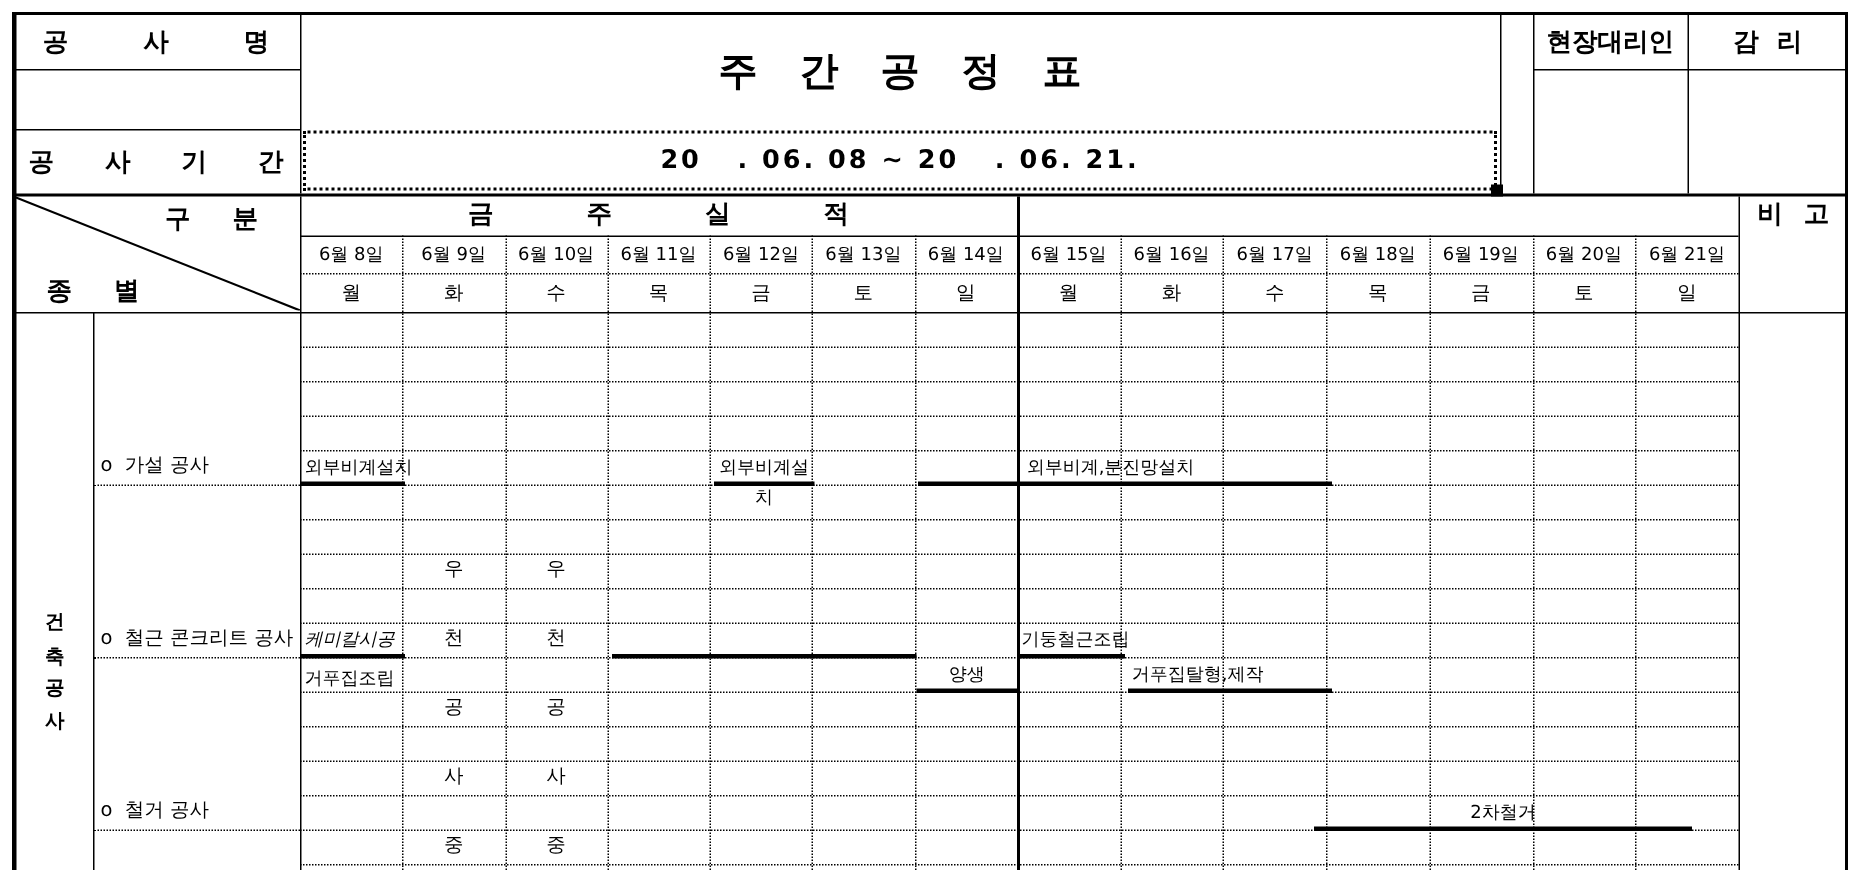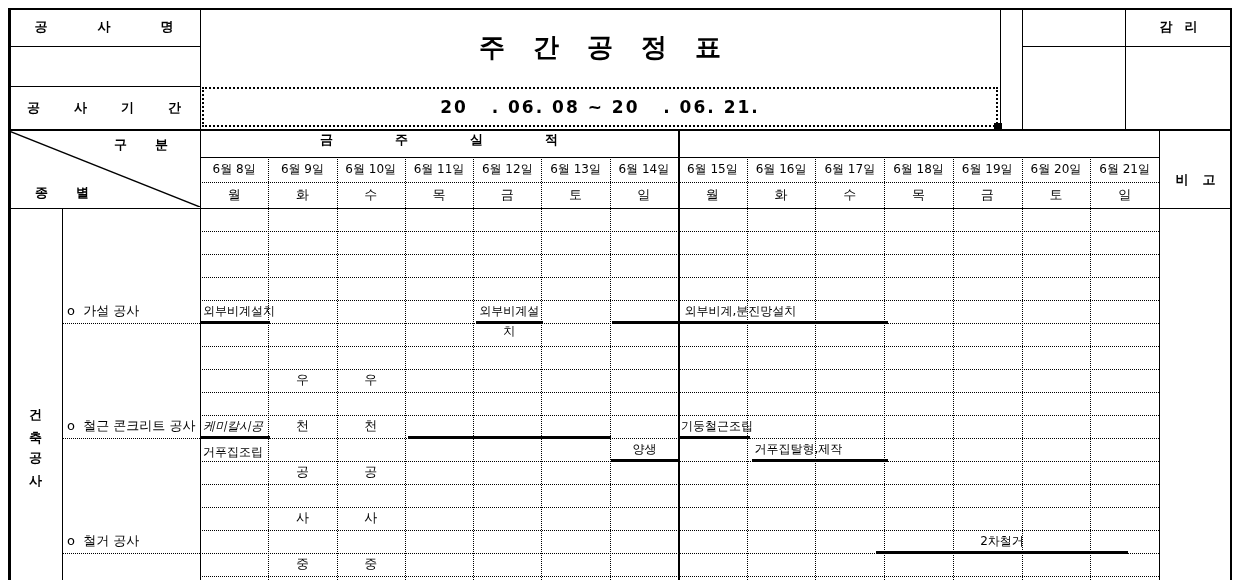--- a/index.html
+++ b/index.html
@@ -16,21 +16,21 @@
   
   .ls12 { letter-spacing:12px; margin-right:-12px; }
   .ls14 { letter-spacing:14px; margin-right:-14px; }
   .ls28 { letter-spacing:28px; margin-right:-28px; }
   .ls34 { letter-spacing:34px; margin-right:-34px; }
   .ls50 { letter-spacing:50px; margin-right:-50px; }
   .ls62 { letter-spacing:62px; margin-right:-62px; }
 
   .f12 { font-size:12px; }
   .f13 { font-size:13px; }
-  .f14 { font-size:13px; font-weight:600; }
+  .f14 { font-size:17px; font-weight:600; }
 
   #title-cell span { font-size:26px; font-weight:700; letter-spacing:28px; margin-right:-28px; }
   #period-box { border:2px dotted #000; background:#fff; }
   #period-box span { font-size:17px; font-weight:700; letter-spacing:2px; }
 
   .solid-h { position:absolute; background:#000; height:1px; }
   .solid-v { position:absolute; background:#000; width:1px; }
   .dot-h   { position:absolute; height:0; border-top:1px dotted #000; }
   .dot-v   { position:absolute; width:0;  border-left:1px dotted #000; }
   .bar     { position:absolute; height:3px; background:#000; }
@@ -59,40 +59,43 @@
 
   <div id="title-cell" class="cell" style="left:200px; top:8px; width:800px; height:78px;">
     <span>주간공정표</span>
   </div>
 
   <div id="period-box" class="cell" style="left:202px; top:87px; width:796px; height:40px;">
     <span class="pre">20   . 06. 08 ~ 20   . 06. 21.</span>
   </div>
   <div class="abs" style="left:994px; top:123px; width:8px; height:8px; background:#000;"></div>
 
+  <div class="cell f14" style="left:1022px; top:8px; width:103px; height:38px;">
+    <span>현장대리인</span>
+  </div>
   <div class="cell f14" style="left:1125px; top:8px; width:107px; height:38px;">
     <span class="ls12">감리</span>
   </div>
   <div class="abs" style="left:1022px; top:46px; width:103px; height:83px;"></div>
   <div class="abs" style="left:1125px; top:46px; width:107px; height:83px;"></div>
 
   <svg class="abs" style="left:9px; top:131px;" width="191" height="76">
     <line x1="0" y1="0" x2="191" y2="76" stroke="#000" stroke-width="1.4"></line>
   </svg>
   <div class="cell f14" style="left:88px; top:133px; width:106px; height:24px;">
     <span class="ls28">구분</span>
   </div>
   <div class="cell f14" style="left:14px; top:181px; width:96px; height:24px;">
     <span class="ls28">종별</span>
   </div>
 
   <div class="hdr-cell f14" style="left:200px; top:131px; width:478px; height:26px;">
     <span class="ls62">금주실적</span>
   </div>
-  <div class="hdr-cell f14" style="left:1159px; top:131px; width:73px; height:77px;margin-top:40px;">
+  <div class="hdr-cell f14" style="left:1159px; top:131px; width:73px; height:77px;">
     <span class="ls14">비고</span>
   </div>
 
   <div id="category-vert">건축공사</div>
 
 <div class="solid-v" style="left: 8px; top: 8px; height: 572px; width: 3px;"></div>
     <div class="solid-v" style="left: 1230px; top: 8px; height: 572px; width: 2px;"></div>
     <div class="solid-v" style="left: 200px; top: 8px; height: 121px; width: 1px;"></div>
     <div class="solid-v" style="left: 1000px; top: 8px; height: 121px; width: 1px;"></div>
     <div class="solid-v" style="left: 1022px; top: 8px; height: 121px; width: 1px;"></div>

